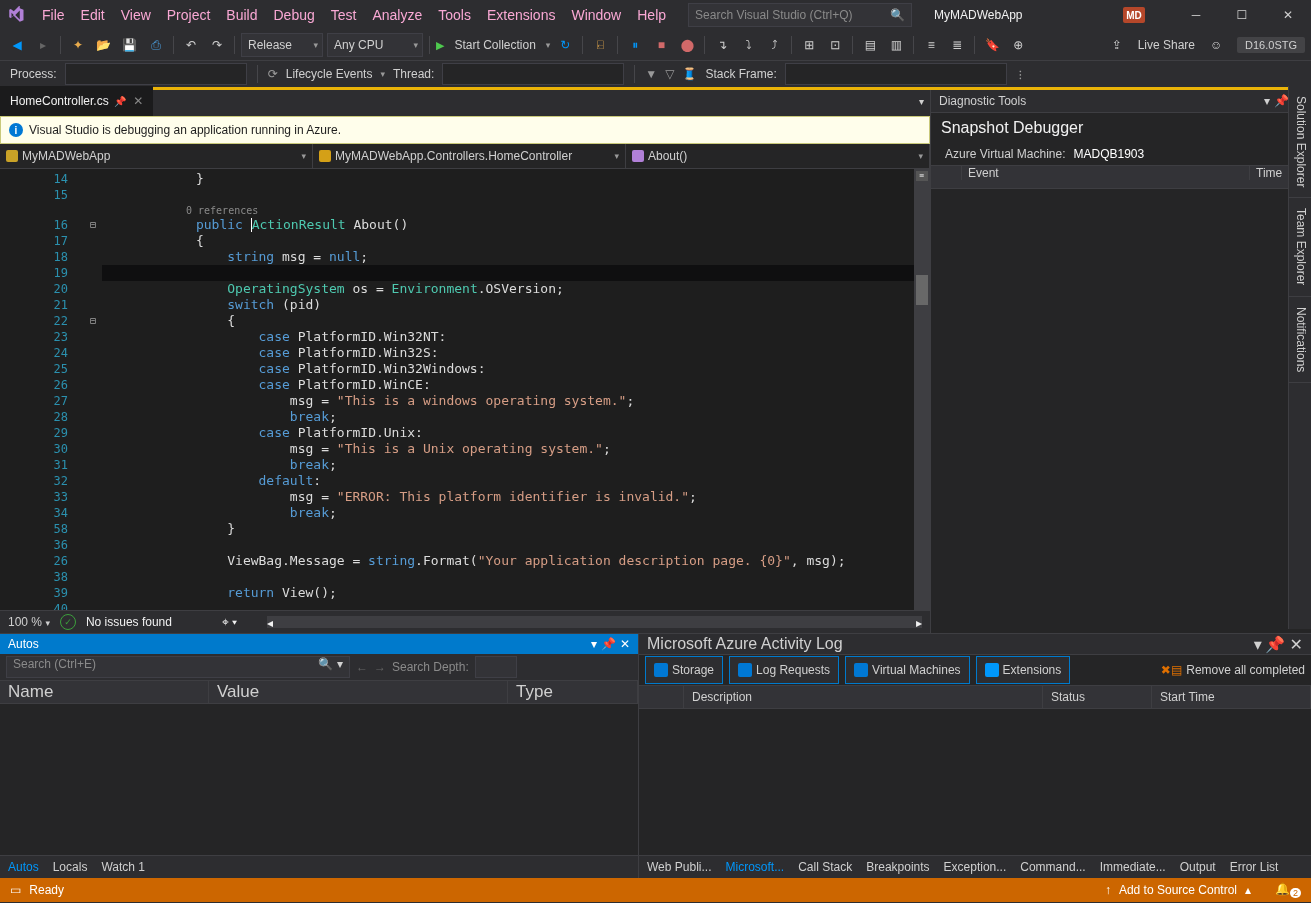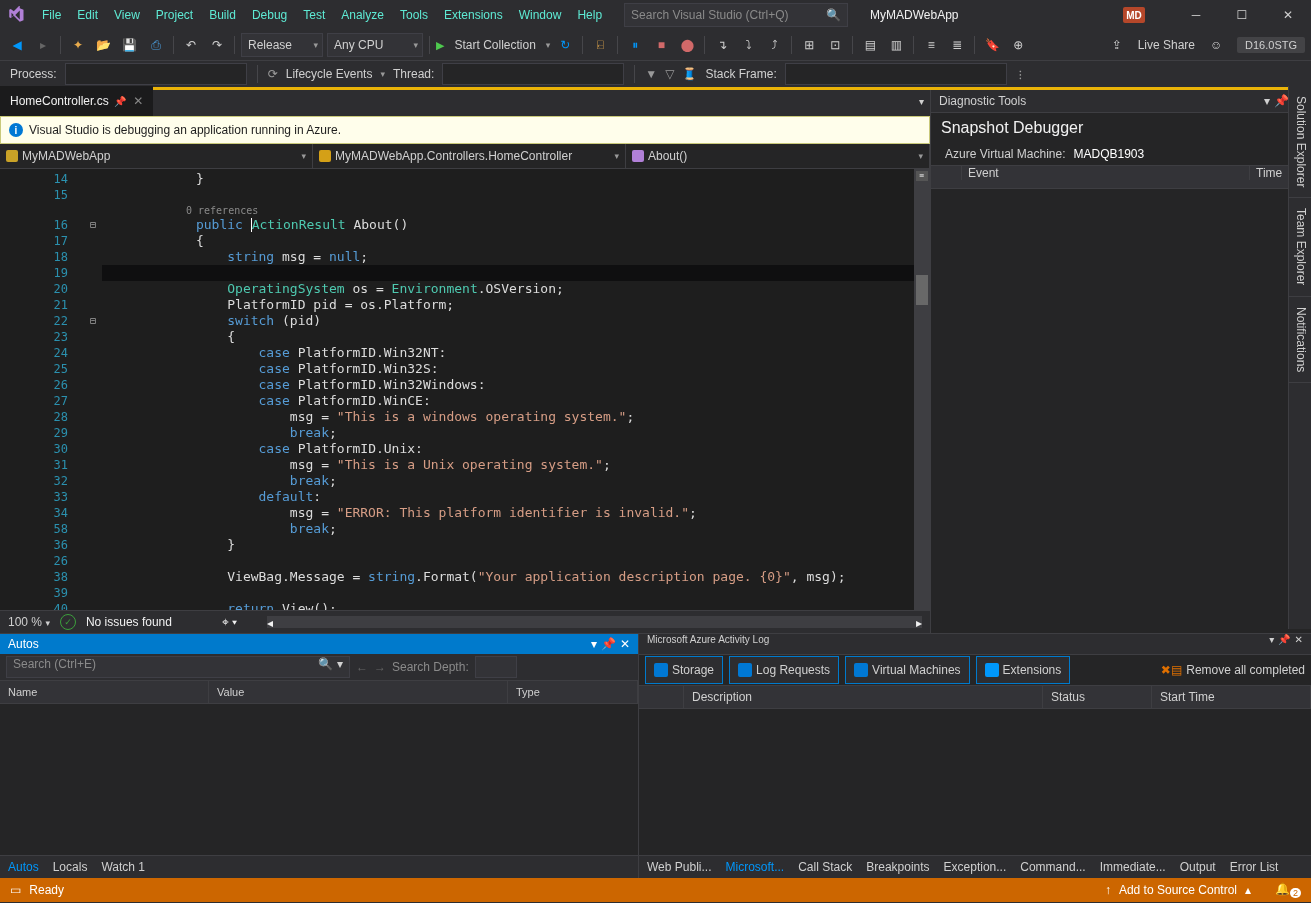--- a/index.html
+++ b/index.html
@@ -1,19 +1,19 @@
 <!DOCTYPE html>
 <html><head>
 <meta charset="utf-8">
 <style>
 html,body{margin:0;padding:0;width:1311px;height:903px;background:#2d2d30;color:#f1f1f1;font-family:"Segoe UI",Tahoma,sans-serif;font-size:12px;overflow:hidden}
 .title-bar{height:30px;background:#2d2d30;display:flex;align-items:center;padding:0 0 0 6px;border-bottom:0px solid #3e3e42}
 .vs-logo{width:20px;height:20px;display:flex;align-items:center;justify-content:center;margin-right:8px}
 .vs-logo svg{width:18px;height:18px}
-.menu-item{padding:4px 8px;color:#5eead4;cursor:pointer;font-size:12px}
+.menu-item{padding:4px 8px;color:#f9a8d4;cursor:pointer;font-size:14px}
 .search-box{margin-left:14px;display:flex;align-items:center;background:#333337;border:1px solid #3f3f46;height:22px;width:210px;padding:0 6px;color:#999}
 .search-box .placeholder{flex:1;color:#8a8a8a}
 .search-box .mag{color:#fff}
 .title-app{margin-left:22px;color:#f1f1f1;font-size:12px}
 .title-right{margin-left:auto;display:flex;align-items:center;height:100%}
 .md-badge{background:#b5472a;color:#fff;width:22px;height:16px;border-radius:2px;display:flex;align-items:center;justify-content:center;font-size:10px;font-weight:600;margin-right:28px}
 .win-btn{width:46px;height:30px;display:flex;align-items:center;justify-content:center;color:#d0d0d0}
 .toolbar{height:30px;background:#2d2d30;display:flex;align-items:center;padding:0 6px;gap:4px;border-bottom:1px solid #3e3e42}
 .tb-btn{width:22px;height:22px;display:flex;align-items:center;justify-content:center;color:#d0d0d0;border-radius:2px}
 .tb-sep{width:1px;height:18px;background:#46464a;margin:0 2px}
@@ -69,27 +69,27 @@
 .diag-table-head .c1{width:30px}
 .diag-table-head .c2{flex:1;padding-left:6px;border-left:1px solid #3e3e42}
 .diag-table-head .c3{width:55px;padding-left:6px;border-left:1px solid #3e3e42}
 .bottom-region{display:flex;height:244px;border-top:1px solid #3e3e42}
 .autos-panel{width:638px;display:flex;flex-direction:column;border-right:1px solid #3e3e42;background:#252526}
 .autos-header{height:20px;background:#007acc;color:#fff;display:flex;align-items:center;padding:0 8px;font-size:12px}
 .autos-header .tools{margin-left:auto;display:flex;gap:4px}
 .autos-toolbar{height:26px;background:#2d2d30;display:flex;align-items:center;padding:0 6px;gap:6px;border-bottom:1px solid #3e3e42}
 .autos-search{flex:0 0 330px;background:#333337;border:1px solid #3f3f46;height:20px;color:#8a8a8a;padding:0 6px;display:flex;align-items:flex-start}
 .autos-search .mag{margin-left:auto;color:#d0d0d0}
-.autos-cols{display:flex;background:#333337;border-bottom:1px solid #3e3e42;height:22px;align-items:center;color:#d0d0d0;font-size:11px}
+.autos-cols{display:flex;background:#333337;border-bottom:1px solid #3e3e42;height:22px;align-items:center;color:#d0d0d0;font-size:17px}
 .autos-cols div{padding-left:8px;border-right:1px solid #3e3e42;height:100%;display:flex;align-items:center}
 .bottom-tabs{height:22px;background:#2d2d30;display:flex;align-items:center;padding:0 8px;gap:14px;font-size:12px;border-top:1px solid #3e3e42}
 .bottom-tabs .tab{color:#d0d0d0;cursor:pointer}
 .bottom-tabs .tab.active{color:#0097fb}
 .azure-panel{flex:1;display:flex;flex-direction:column;background:#252526}
-.azure-header{height:20px;background:#2d2d30;display:flex;align-items:flex-start;padding:0 8px;color:#d0d0d0;font-size:10px;border-bottom:1px solid #3e3e42}
+.azure-header{height:20px;background:#2d2d30;display:flex;align-items:center;padding:0 8px;color:#d0d0d0;font-size:16px;border-bottom:1px solid #3e3e42}
 .azure-header .tools{margin-left:auto;display:flex;gap:4px}
 .azure-toolbar{height:30px;display:flex;align-items:center;padding:0 6px;gap:6px;border-bottom:1px solid #3e3e42}
 .azure-btn{border:1px solid #007acc;background:#2d2d30;color:#d0d0d0;padding:2px 8px;display:flex;align-items:center;gap:4px;font-size:12px;height:22px}
 .azure-btn .bi{width:14px;height:14px;background:#0078d4;border-radius:2px}
 .azure-remove{margin-left:auto;display:flex;align-items:center;gap:4px;color:#d0d0d0;font-size:12px}
 .azure-cols{display:flex;background:#333337;border-bottom:1px solid #3e3e42;height:22px;align-items:center;color:#d0d0d0;font-size:12px}
 .azure-cols div{padding-left:8px;border-right:1px solid #3e3e42;height:100%;display:flex;align-items:center}
 .status-bar{height:24px;background:#cc6600;display:flex;align-items:center;padding:0 10px;color:#fff;font-size:12px}
 .status-bar .right{margin-left:auto;display:flex;align-items:center;gap:8px}
 .vert-tabs{position:absolute;right:0;top:86px;width:22px;background:#2d2d30;display:flex;flex-direction:column;border-left:1px solid #3e3e42}
@@ -276,21 +276,20 @@
       </div>
       <div class="code-lines">
         <div class="cl">            }</div>
         <div class="cl"></div>
         <div class="cl refs" style="height:14px;padding-left:84px">0 references</div>
         <div class="cl"><span>            </span><span class="kw">public</span><span> </span><span class="text-cursor"></span><span class="type">ActionResult</span><span> About()</span></div>
         <div class="cl">            {</div>
         <div class="cl"><span>                </span><span class="kw">string</span><span> msg = </span><span class="kw">null</span><span>;</span></div>
         <div class="cl linehl"></div>
         <div class="cl"><span>                </span><span class="type">OperatingSystem</span><span> os = </span><span class="type">Environment</span><span>.OSVersion;</span></div>
-        <div class="cl">                PlatformID pid = os.Platform;</div>
         <div class="cl"><span>                </span><span class="kw">switch</span><span> (pid)</span></div>
         <div class="cl">                {</div>
         <div class="cl"><span>                    </span><span class="kw">case</span><span> PlatformID.Win32NT:</span></div>
         <div class="cl"><span>                    </span><span class="kw">case</span><span> PlatformID.Win32S:</span></div>
         <div class="cl"><span>                    </span><span class="kw">case</span><span> PlatformID.Win32Windows:</span></div>
         <div class="cl"><span>                    </span><span class="kw">case</span><span> PlatformID.WinCE:</span></div>
         <div class="cl"><span>                        msg = </span><span class="str">"This is a windows operating system."</span><span>;</span></div>
         <div class="cl"><span>                        </span><span class="kw">break</span><span>;</span></div>
         <div class="cl"><span>                    </span><span class="kw">case</span><span> PlatformID.Unix:</span></div>
         <div class="cl"><span>                        msg = </span><span class="str">"This is a Unix operating system."</span><span>;</span></div>

